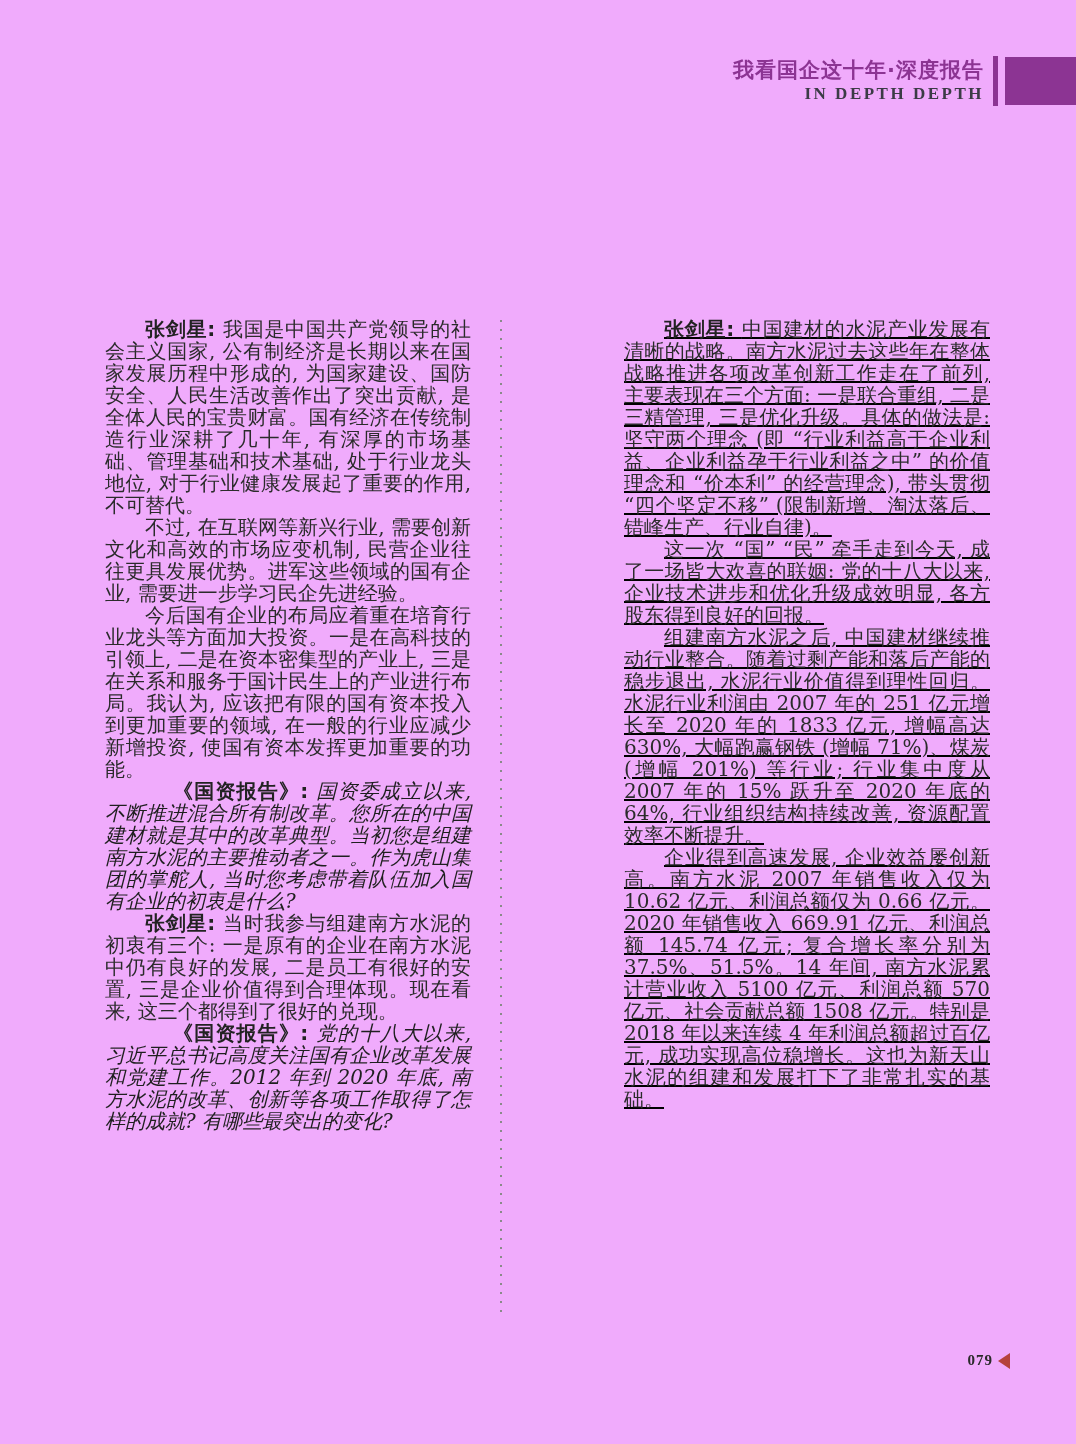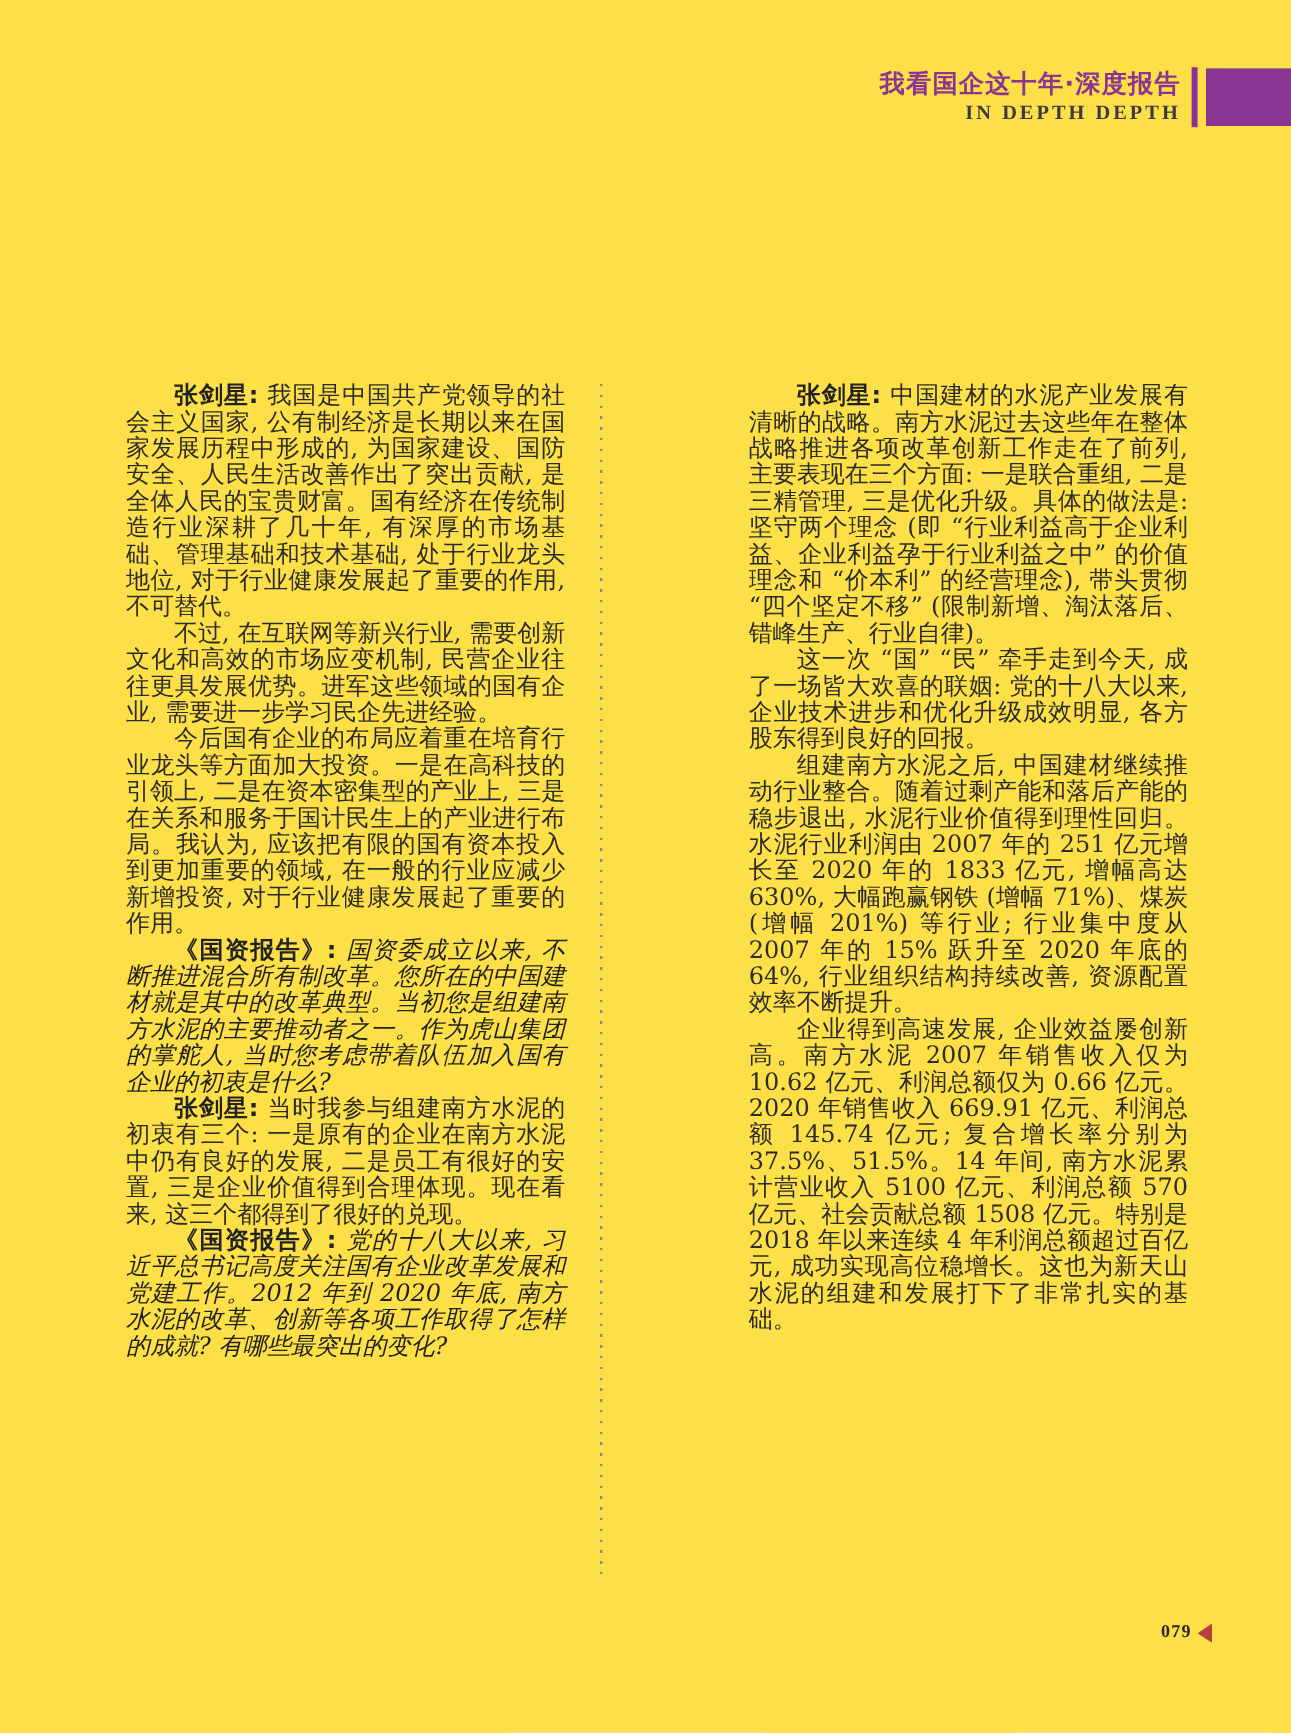--- a/index.html
+++ b/index.html
@@ -5,21 +5,21 @@
   html, body {
     margin: 0;
     padding: 0;
     background: #e8e8e8;
   }
   .page {
     position: relative;
     width: 1076px;
     height: 1444px;
     margin: 0 auto;
-    background: #fde047;
+    background: #f0abfc;
     overflow: hidden;
     font-family: "DejaVu Serif", serif;
   }
 
   
   .header {
     position: absolute;
     top: 55px;
     left: 0;
     right: 0;
@@ -60,21 +60,21 @@
     background: #8c3493;
   }
 
   
   .col {
     position: absolute;
     top: 318px;
     width: 366px;
   }
   .col-left  { left: 105px; }
-  .col-right { left: 624px; }
+  .col-right { left: 624px; text-decoration: underline; }
 
   .para {
     margin: 0;
     text-indent: 2em;
     text-align: justify;
     font-size: 20px;
     line-height: 22px;
     color: #2b2b2b;
     font-family: "DejaVu Serif", serif;
   }
@@ -83,20 +83,21 @@
     font-weight: bold;
     font-style: normal;
     color: #222222;
   }
   .question {
     font-style: italic;
     color: #1f1f1f;
   }
   .question .speaker {
     font-style: normal;
+    margin-left: 28px;
   }
 
   
   .divider {
     position: absolute;
     left: 500px;
     top: 320px;
     width: 2px;
     height: 992px;
     background: repeating-linear-gradient(
@@ -140,21 +141,21 @@
       <div class="header-cn">我看国企这十年·深度报告</div>
       <div class="header-en">IN DEPTH DEPTH</div>
     </div>
     <div class="header-bar"></div>
     <div class="header-block"></div>
   </div>
 
   <section class="col col-left">
     <p class="para"><span class="speaker">张剑星: </span><span>我国是中国共产党领导的社会主义国家, 公有制经济是长期以来在国家发展历程中形成的, 为国家建设、国防安全、人民生活改善作出了突出贡献, 是全体人民的宝贵财富。国有经济在传统制造行业深耕了几十年, 有深厚的市场基础、管理基础和技术基础, 处于行业龙头地位, 对于行业健康发展起了重要的作用, 不可替代。</span></p>
     <p class="para"><span>不过, 在互联网等新兴行业, 需要创新文化和高效的市场应变机制, 民营企业往往更具发展优势。进军这些领域的国有企业, 需要进一步学习民企先进经验。</span></p>
-    <p class="para"><span>今后国有企业的布局应着重在培育行业龙头等方面加大投资。一是在高科技的引领上, 二是在资本密集型的产业上, 三是在关系和服务于国计民生上的产业进行布局。我认为, 应该把有限的国有资本投入到更加重要的领域, 在一般的行业应减少新增投资, 对于行业健康发展起了重要的作用。</span></p>
+    <p class="para"><span>今后国有企业的布局应着重在培育行业龙头等方面加大投资。一是在高科技的引领上, 二是在资本密集型的产业上, 三是在关系和服务于国计民生上的产业进行布局。我认为, 应该把有限的国有资本投入到更加重要的领域, 在一般的行业应减少新增投资, 使国有资本发挥更加重要的功能。</span></p>
     <p class="para question"><span class="speaker">《国资报告》: </span><span>国资委成立以来, 不断推进混合所有制改革。您所在的中国建材就是其中的改革典型。当初您是组建南方水泥的主要推动者之一。作为虎山集团的掌舵人, 当时您考虑带着队伍加入国有企业的初衷是什么?</span></p>
     <p class="para"><span class="speaker">张剑星: </span><span>当时我参与组建南方水泥的初衷有三个: 一是原有的企业在南方水泥中仍有良好的发展, 二是员工有很好的安置, 三是企业价值得到合理体现。现在看来, 这三个都得到了很好的兑现。</span></p>
     <p class="para question"><span class="speaker">《国资报告》: </span><span>党的十八大以来, 习近平总书记高度关注国有企业改革发展和党建工作。2012 年到 2020 年底, 南方水泥的改革、创新等各项工作取得了怎样的成就? 有哪些最突出的变化?</span></p>
   </section>
 
   <div class="divider"></div>
 
   <section class="col col-right">
     <p class="para"><span class="speaker">张剑星: </span><span>中国建材的水泥产业发展有清晰的战略。南方水泥过去这些年在整体战略推进各项改革创新工作走在了前列, 主要表现在三个方面: 一是联合重组, 二是三精管理, 三是优化升级。具体的做法是: 坚守两个理念 (即 “行业利益高于企业利益、企业利益孕于行业利益之中” 的价值理念和 “价本利” 的经营理念), 带头贯彻 “四个坚定不移” (限制新增、淘汰落后、错峰生产、行业自律)。</span></p>
     <p class="para"><span>这一次 “国” “民” 牵手走到今天, 成了一场皆大欢喜的联姻: 党的十八大以来, 企业技术进步和优化升级成效明显, 各方股东得到良好的回报。</span></p>

